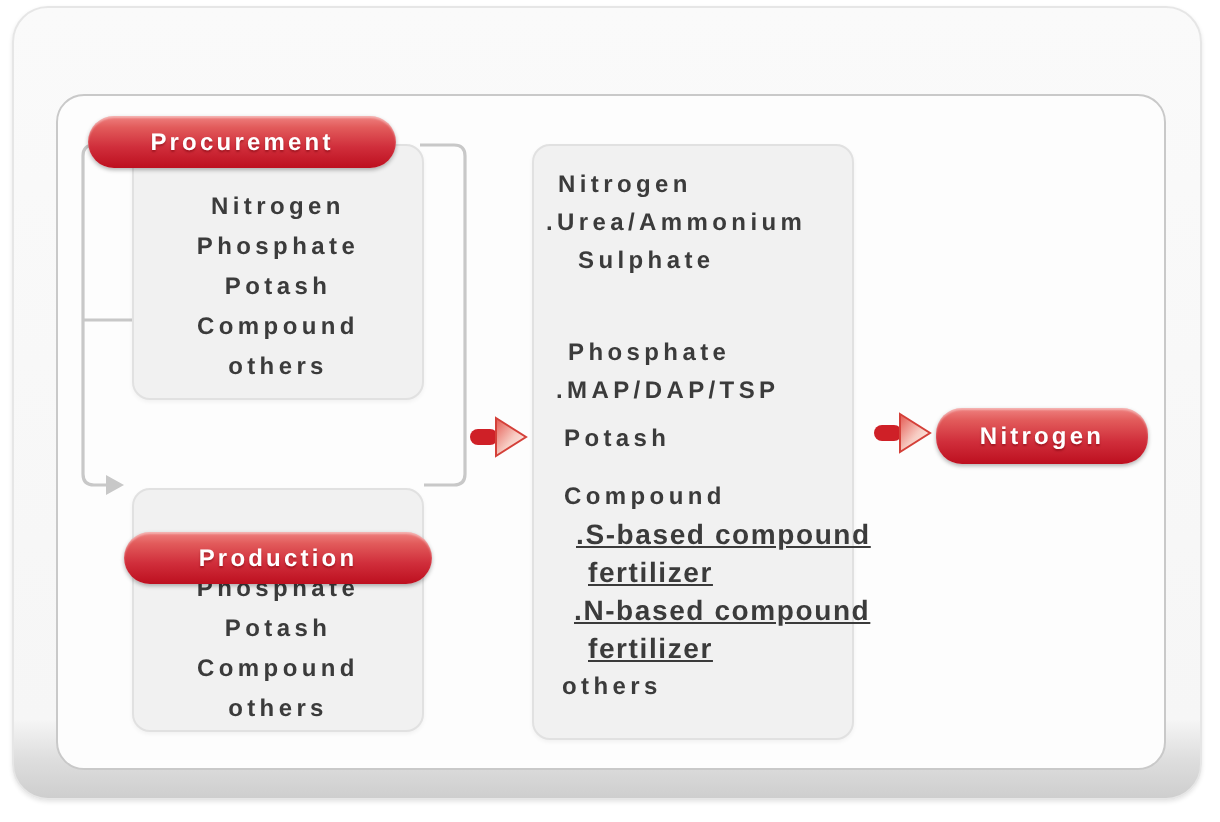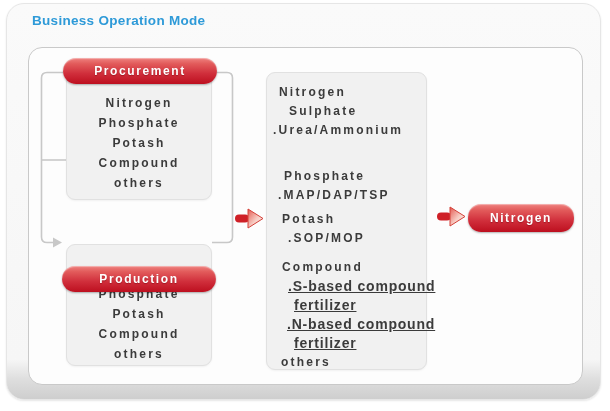--- a/index.html
+++ b/index.html
@@ -23,21 +23,21 @@
   }
   .connector-svg{position:absolute;left:0;top:0;width:610px;height:411px;z-index:1;}
   .pill{
     position:absolute;display:flex;align-items:center;justify-content:center;z-index:3;
     color:#fff;font-weight:bold;font-size:12px;letter-spacing:1.6px;white-space:nowrap;
     border-radius:13px;
     background:linear-gradient(180deg,#ef8280 0%,#e25b5b 22%,#d02e3b 60%,#bd0f1f 100%);
     box-shadow:inset 0 1px 1px rgba(255,255,255,.40),0 1px 2px rgba(0,0,0,.30);
     text-shadow:0 1px 1px rgba(110,0,10,.45);
   }
-  #procurement-pill{left:63px;top:58px;width:154px;height:26px;text-align:center;}
+  #procurement-pill{left:44px;top:58px;width:154px;height:26px;text-align:center;}
   #production-pill{left:62px;top:230px;width:154px;height:26px;margin-top:36px;}
   #distribution-pill{left:270px;top:57px;width:158px;height:27px;}
   #farmers-pill{left:468px;top:204px;width:106px;height:28px;}
   .itembox{
     position:absolute;z-index:2;box-sizing:border-box;
     background:#f1f1f1;border:1px solid #e1e1e1;border-radius:9px;
     box-shadow:0 1px 2px rgba(0,0,0,.05);
   }
   #procurement-box{left:66px;top:72px;width:146px;height:128px;padding-top:20px;}
   #production-box{left:66px;top:244px;width:146px;height:122px;padding-top:19px;}
@@ -54,21 +54,20 @@
   .flow-arrow{position:absolute;z-index:2;}
   #flow-arrow-1{left:234px;top:207px;}
   #flow-arrow-2{left:436px;top:205px;}
 </style>
 </head>
 <body>
 
 <div id="stage">
   <div class="card"></div>
 
-  <div class="page-title">Business Operation Mode</div>
 
   <div class="panel"></div>
 
   <svg class="connector-svg">
     <path d="M70 72.5 H47 Q41.5 72.5 41.5 78 V237 Q41.5 242.5 47 242.5 H53" fill="none" stroke="#c8c8c8" stroke-width="1.6"></path>
     <path d="M210 72.5 H227 Q232.5 72.5 232.5 78 V237 Q232.5 242.5 227 242.5 H212" fill="none" stroke="#c8c8c8" stroke-width="1.6"></path>
     <path d="M41.5 160 H66" fill="none" stroke="#c8c8c8" stroke-width="1.6"></path>
     <polygon points="53,237.5 62,242.5 53,247.5" fill="#c8c8c8"></polygon>
   </svg>
 
@@ -97,26 +96,25 @@
         <stop offset="0.55" stop-color="#f7cdc4"></stop>
         <stop offset="1" stop-color="#fdf3f0"></stop>
       </linearGradient>
     </defs>
     <rect x="1" y="7.5" width="14" height="8" rx="4" fill="#cf2027"></rect>
     <polygon points="14,2 29,11.5 14,21" fill="url(#ag1)" stroke="#d44039" stroke-width="1"></polygon>
   </svg>
 
   <div class="itembox" id="distribution-box">
     <div class="dline" style="padding-left:12px;">Nitrogen</div>
+    <div class="dline" style="padding-left:6px;">.Urea/Ammonium</div>
     <div class="dline" style="padding-left:22px;">Sulphate</div>
-    <div class="dline" style="padding-left:6px;">.Urea/Ammonium</div>
     <div class="dline" style="padding-left:17px;margin-top:27px;">Phosphate</div>
     <div class="dline" style="padding-left:11px;">.MAP/DAP/TSP</div>
     <div class="dline" style="padding-left:15px;margin-top:5px;">Potash</div>
-    <div class="dline" style="padding-left:21px;">.SOP/MOP</div>
     <div class="dline" style="padding-left:15px;margin-top:10px;">Compound</div>
     <div class="dline small" style="padding-left:21px;">.S-based compound</div>
     <div class="dline small" style="padding-left:27px;">fertilizer</div>
     <div class="dline small" style="padding-left:20px;">.N-based compound</div>
     <div class="dline small" style="padding-left:27px;">fertilizer</div>
     <div class="dline" style="padding-left:14px;">others</div>
   </div>
 
   <svg class="flow-arrow" id="flow-arrow-2" width="32" height="22" viewBox="0 0 32 22">
     <defs>

